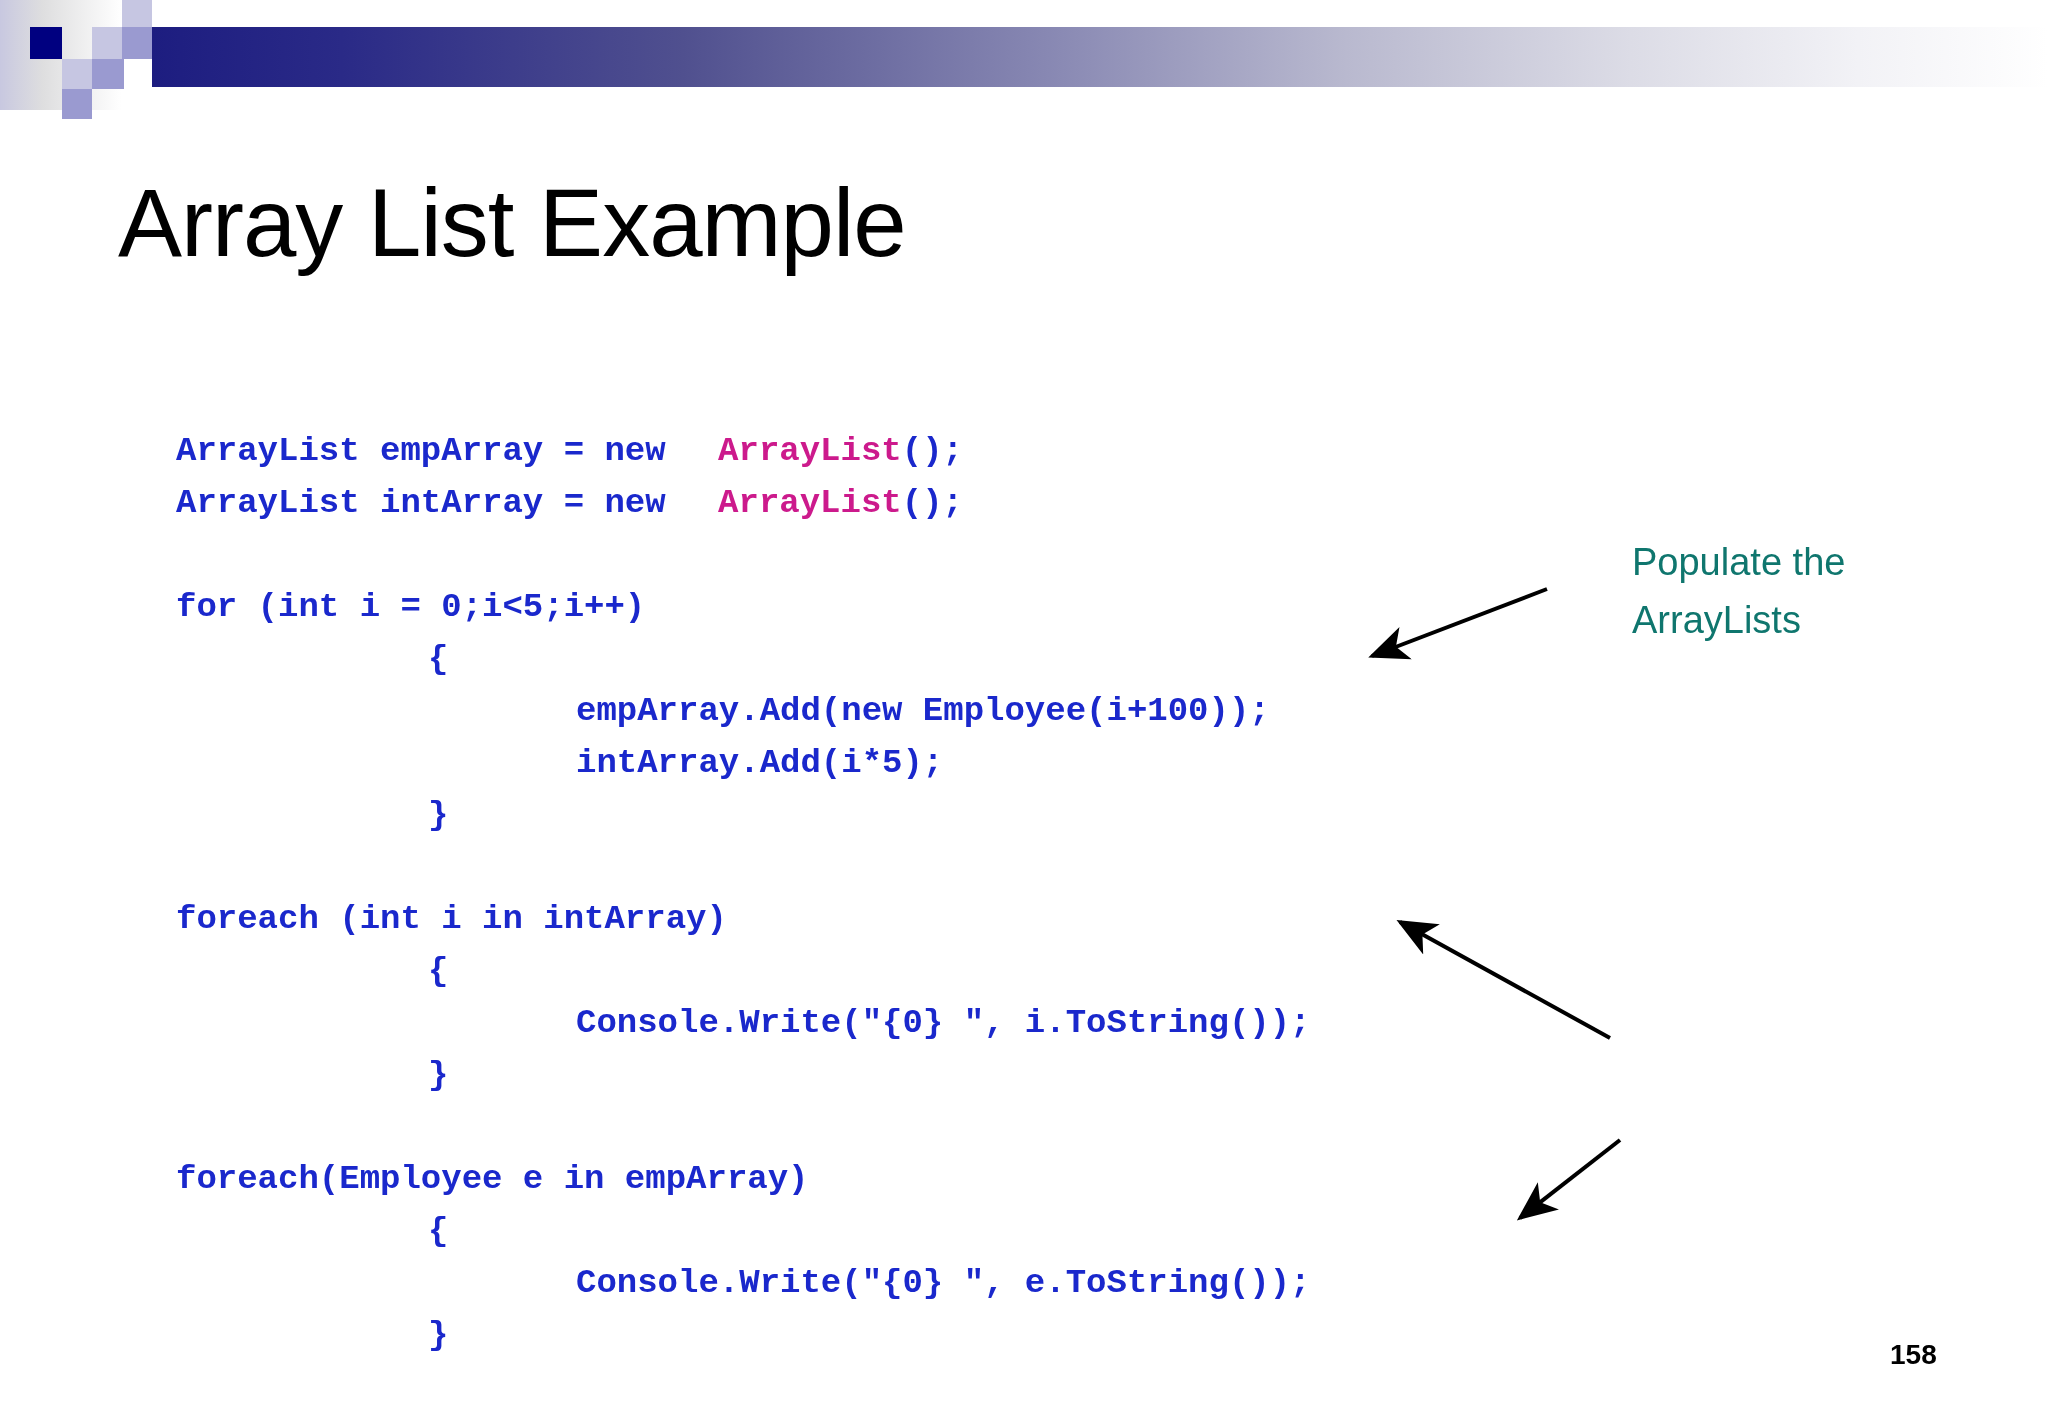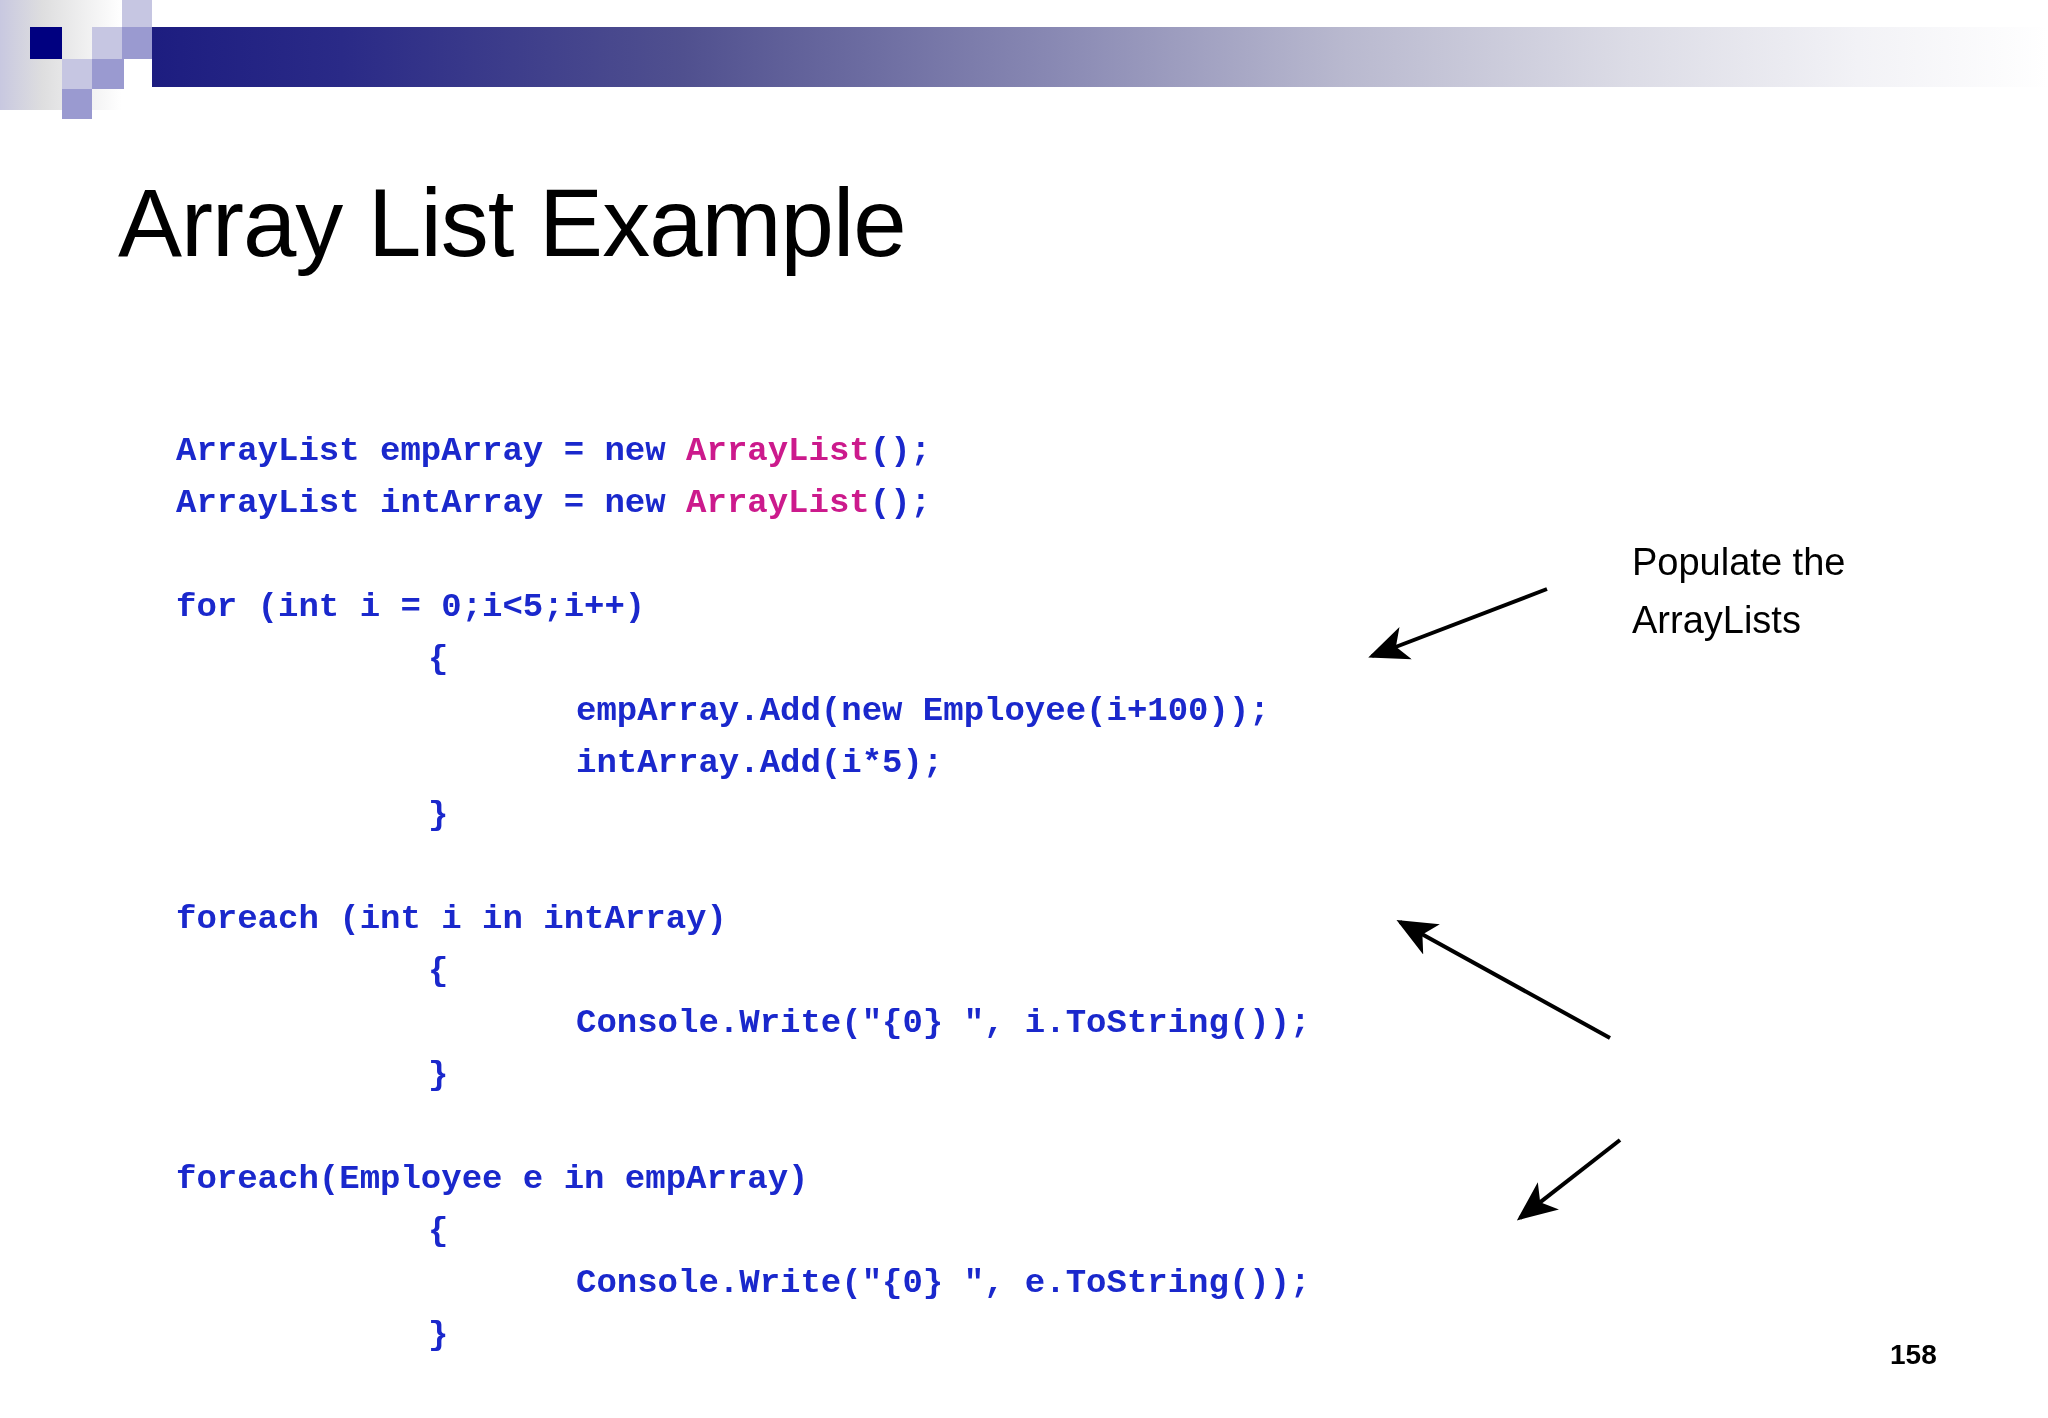--- a/index.html
+++ b/index.html
@@ -76,28 +76,28 @@
     left: 176px;
     top: 425px;
     font-family: "Liberation Mono", "DejaVu Sans Mono", monospace;
     font-size: 34px;
     font-weight: bold;
     line-height: 52px;
     color: #1a28cc;
     white-space: pre;
   }
   .code .line { height: 52px; }
-  .tok-type { color: #cc1a8c; }
+  .tok-type { color: #cc1a8c; margin-left: 32px; }
 
   
   .anno {
     position: absolute;
     font-size: 38px;
     line-height: 58px;
-    color: #000000;
+    color: #0f766e;
     white-space: pre-line;
   }
   .anno-populate { left: 1632px; top: 533px; }
   .anno-print    { left: 1722px; top: 1018px; }
 
   
   .arrows {
     position: absolute;
     left: 0;
     top: 0;

